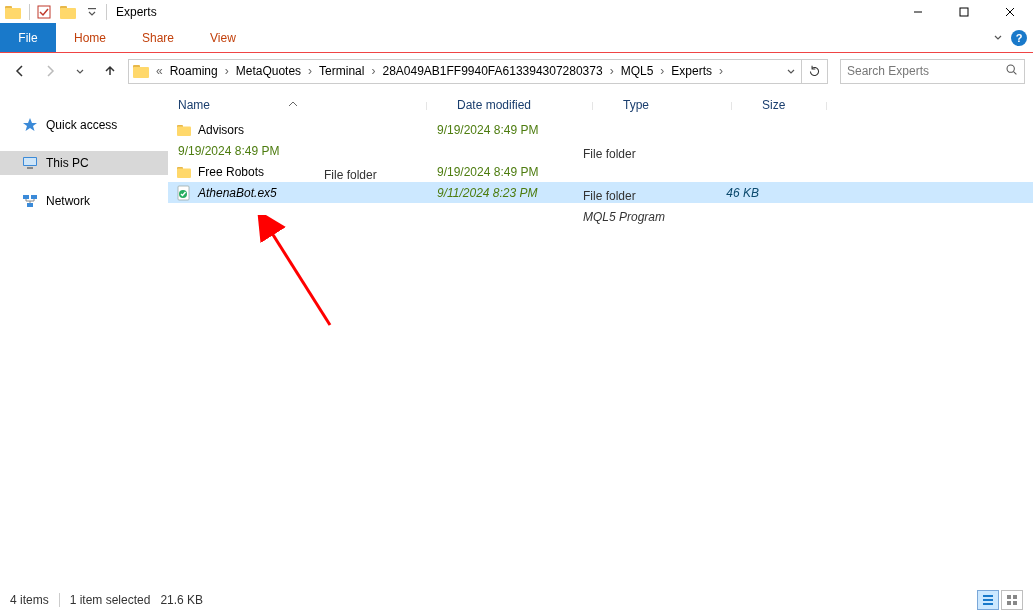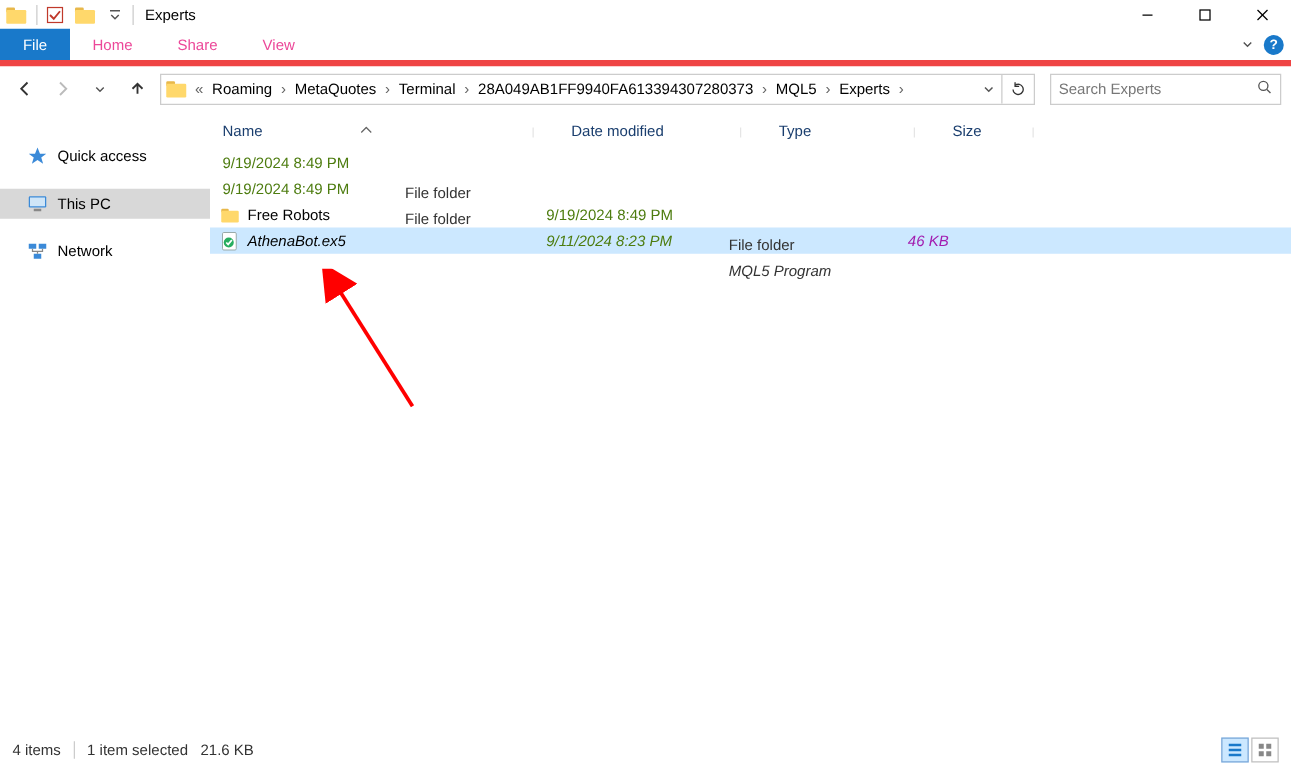--- a/index.html
+++ b/index.html
@@ -10,23 +10,23 @@
     .titlebar .qat { display:flex; align-items:center; height:100%; }
     .titlebar .folder-ic { width:18px; height:18px; margin:0 4px; }
     .titlebar .sep { width:1px; height:16px; background:#ccc; margin:0 3px; }
     .titlebar .qat-btn { width:22px; height:22px; display:flex; align-items:center; justify-content:center; }
     .titlebar .caption { margin-left:6px; color:#000; }
     .titlebar .win-controls { margin-left:auto; display:flex; }
     .titlebar .win-controls div { width:46px; height:23px; display:flex; align-items:center; justify-content:center; }
     .titlebar .win-controls svg { width:10px; height:10px; }
 
     
-    .ribbon { height:30px; border-bottom:5px solid #ef4444; display:flex; align-items:stretch; }
+    .ribbon { height:30px; border-bottom:1px solid #ef4444; display:flex; align-items:stretch; }
     .ribbon .file { background:#1979ca; color:#fff; width:56px; display:flex; align-items:center; justify-content:center; }
-    .ribbon .tab { padding:0 18px; display:flex; align-items:center; color:#ec4899; }
+    .ribbon .tab { padding:0 18px; display:flex; align-items:center; color:#c2410c; }
     .ribbon .right { margin-left:auto; display:flex; align-items:center; padding-right:6px; gap:8px; }
     .ribbon .help { width:16px; height:16px; border-radius:50%; background:#1979ca; color:#fff; display:flex; align-items:center; justify-content:center; font-size:11px; font-weight:bold; }
 
     
     .navrow { height:36px; display:flex; align-items:center; padding:0 8px; gap:6px; }
     .nav-btn { width:24px; height:24px; display:flex; align-items:center; justify-content:center; color:#555; }
     .nav-btn.disabled { color:#bbb; }
     .addr { flex:0 0 700px; height:25px; border:1px solid #ccc; display:flex; align-items:center; font-size:12px; overflow:hidden; }
     .addr .seg { display:flex; align-items:center; height:100%; padding:0 4px; white-space:nowrap; }
     .addr .chev { color:#666; padding:0 3px; }
@@ -54,21 +54,21 @@
     .col.type { width:119px; }
     .col.size { width:75px; text-align:left; }
     .col .rs { position:absolute; right:0; top:4px; bottom:2px; width:1px; background:#e5e5e5; }
     .sort-ind { position:absolute; left:120px; top:-2px; }
     .rows { margin-top:4px; }
     .row { display:flex; align-items:center; height:21px; }
     .row.sel { background:#cce8ff;font-style:italic; }
     .row .c-name { width:259px; display:flex; align-items:center; gap:6px; padding-left:8px; }
     .row .c-date { width:146px; padding-left:10px; color:#4d7c0f; }
     .row .c-type { width:119px; padding-left:10px; color:#333;margin-top:48px; }
-    .row .c-size { width:75px; text-align:right; padding-right:8px; color:#a21caf; }
+    .row .c-size { width:75px; text-align:right; padding-right:8px; color:#0c4a6e; }
 
     
     .status { position:absolute; bottom:0; left:0; right:0; height:22px; border-top:0; display:flex; align-items:center; padding:0 10px; color:#333; gap:0; }
     .status .piece { padding-right:10px; }
     .status .divider { width:1px; height:14px; background:#ccc; margin-right:10px; }
     .status .views { margin-left:auto; display:flex; gap:2px; }
     .status .vbtn { width:22px; height:20px; border:1px solid #bfbfbf; display:flex; align-items:center; justify-content:center; }
     .status .vbtn.active { background:#cce8ff; border-color:#7aa7d8; }
 
     
@@ -249,20 +249,27 @@
             </svg></span>
         <span class="rs"></span>
       </div>
       <div class="col date"><span>Date modified</span><span class="rs"></span></div>
       <div class="col type"><span>Type</span><span class="rs"></span></div>
       <div class="col size"><span>Size</span><span class="rs"></span></div>
     </div>
 
     <div class="rows" id="rows-mount">
         <div class="row">
+          <div class="c-name">
+            <span class="ic16"><svg viewBox="0 0 16 16" class="folder-svg">
+                <rect class="tab" x="1" y="3" width="6" height="3" rx="1"></rect>
+                <rect x="1" y="4.5" width="14" height="9.5" rx="1"></rect>
+              </svg></span>
+            <span>Advisors</span>
+          </div>
           <div class="c-date">9/19/2024 8:49 PM</div>
           <div class="c-type">File folder</div>
           <div class="c-size"></div>
         </div>
         <div class="row">
           <div class="c-date">9/19/2024 8:49 PM</div>
           <div class="c-type">File folder</div>
           <div class="c-size"></div>
         </div>
         <div class="row">

